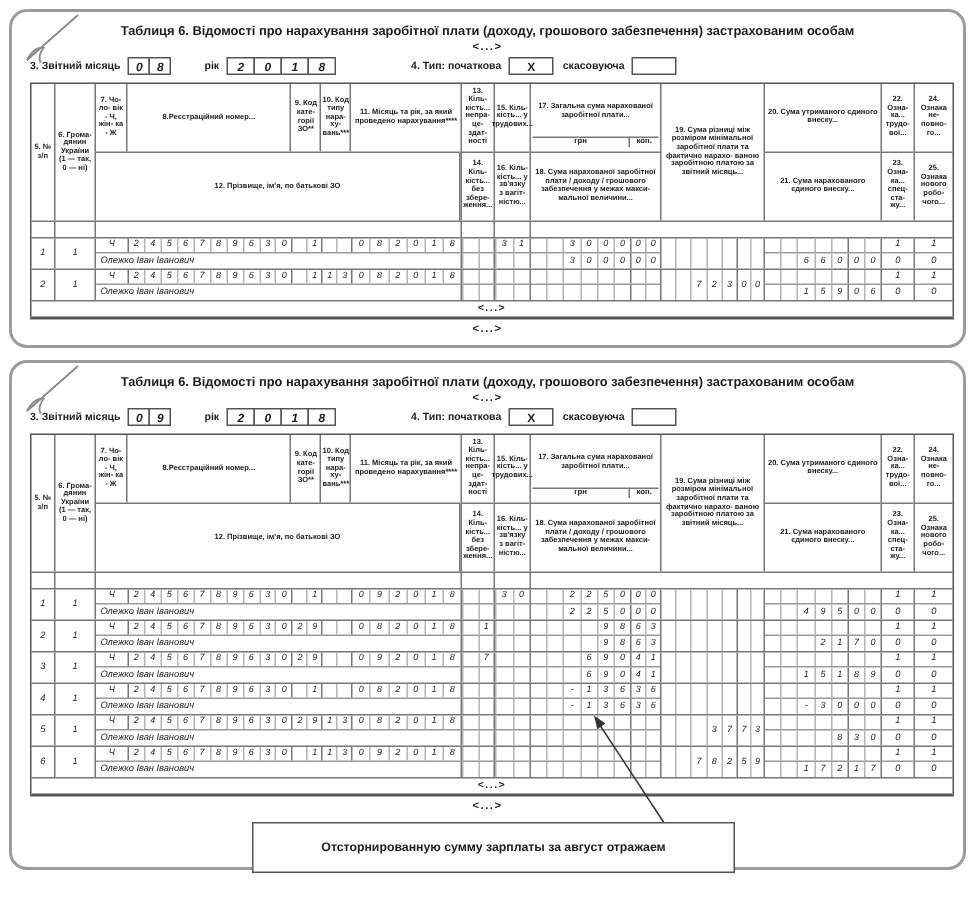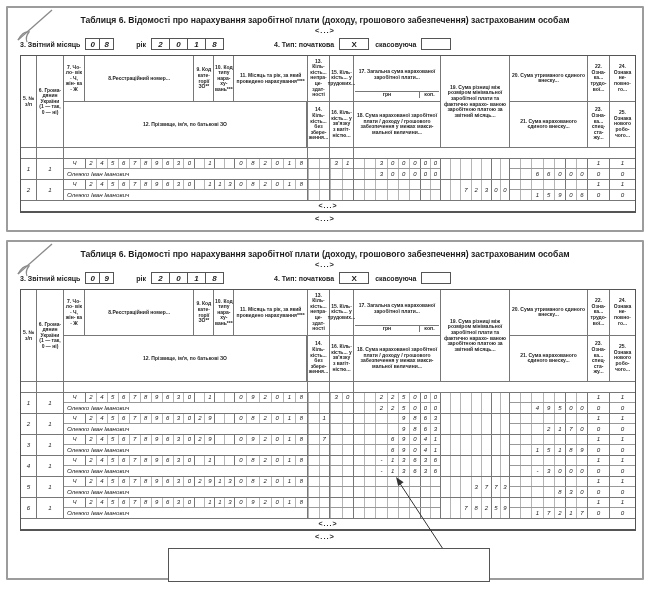--- a/index.html
+++ b/index.html
@@ -5,21 +5,21 @@
   * { box-sizing: border-box; }
   html,body { margin:0; padding:0; }
   body {
     width:650px; height:598px; position:relative;
     background:#ffffff; color:#1c1c1c;
     font-family:"Liberation Sans", sans-serif;
     overflow:hidden;
   }
   .frame {
     position:relative; margin:6px 6px 8px 6px;
-    border:2px solid #9c9c9c; border-radius:1px; background:#fff;
+    border:2px solid #9c9c9c; border-radius:12px; background:#fff;
     overflow:hidden;
   }
   .f1 { height:226px; }
   .f2 { height:340px; }
   .curl { position:absolute; left:2px; top:0; }
   .title { margin-top:7px; text-align:center; font-size:8.6px; font-weight:bold; }
   .ellip { text-align:center; font-size:7.5px; font-weight:bold; margin-top:1px; letter-spacing:1px; }
   .formrow { display:flex; align-items:center; margin:3px 0 5px 12px; font-size:7px; font-weight:bold; }
   .formboxes { display:flex; height:12px; margin:0 6px; }
   .formboxes .bx {
@@ -1477,17 +1477,18 @@
             <div class="sub fc ital">0</div>
           </div>
         </div>
       </div>
     <div class="sprow">&lt;...&gt;</div>
   </div>
   <div class="ellip2">&lt;...&gt;</div>
 </section>
 
 <div class="annot" id="annotation">
+  <div>Отсторнированную сумму зарплаты за август отражаем</div>
 </div>
 <svg class="arrow">
   <line x1="443" y1="549" x2="399" y2="482" stroke="#333" stroke-width="1"></line>
   <polygon points="396,477 398.2,486.1 403.6,482.3" fill="#333"></polygon>
 </svg>
 
 </body></html>

